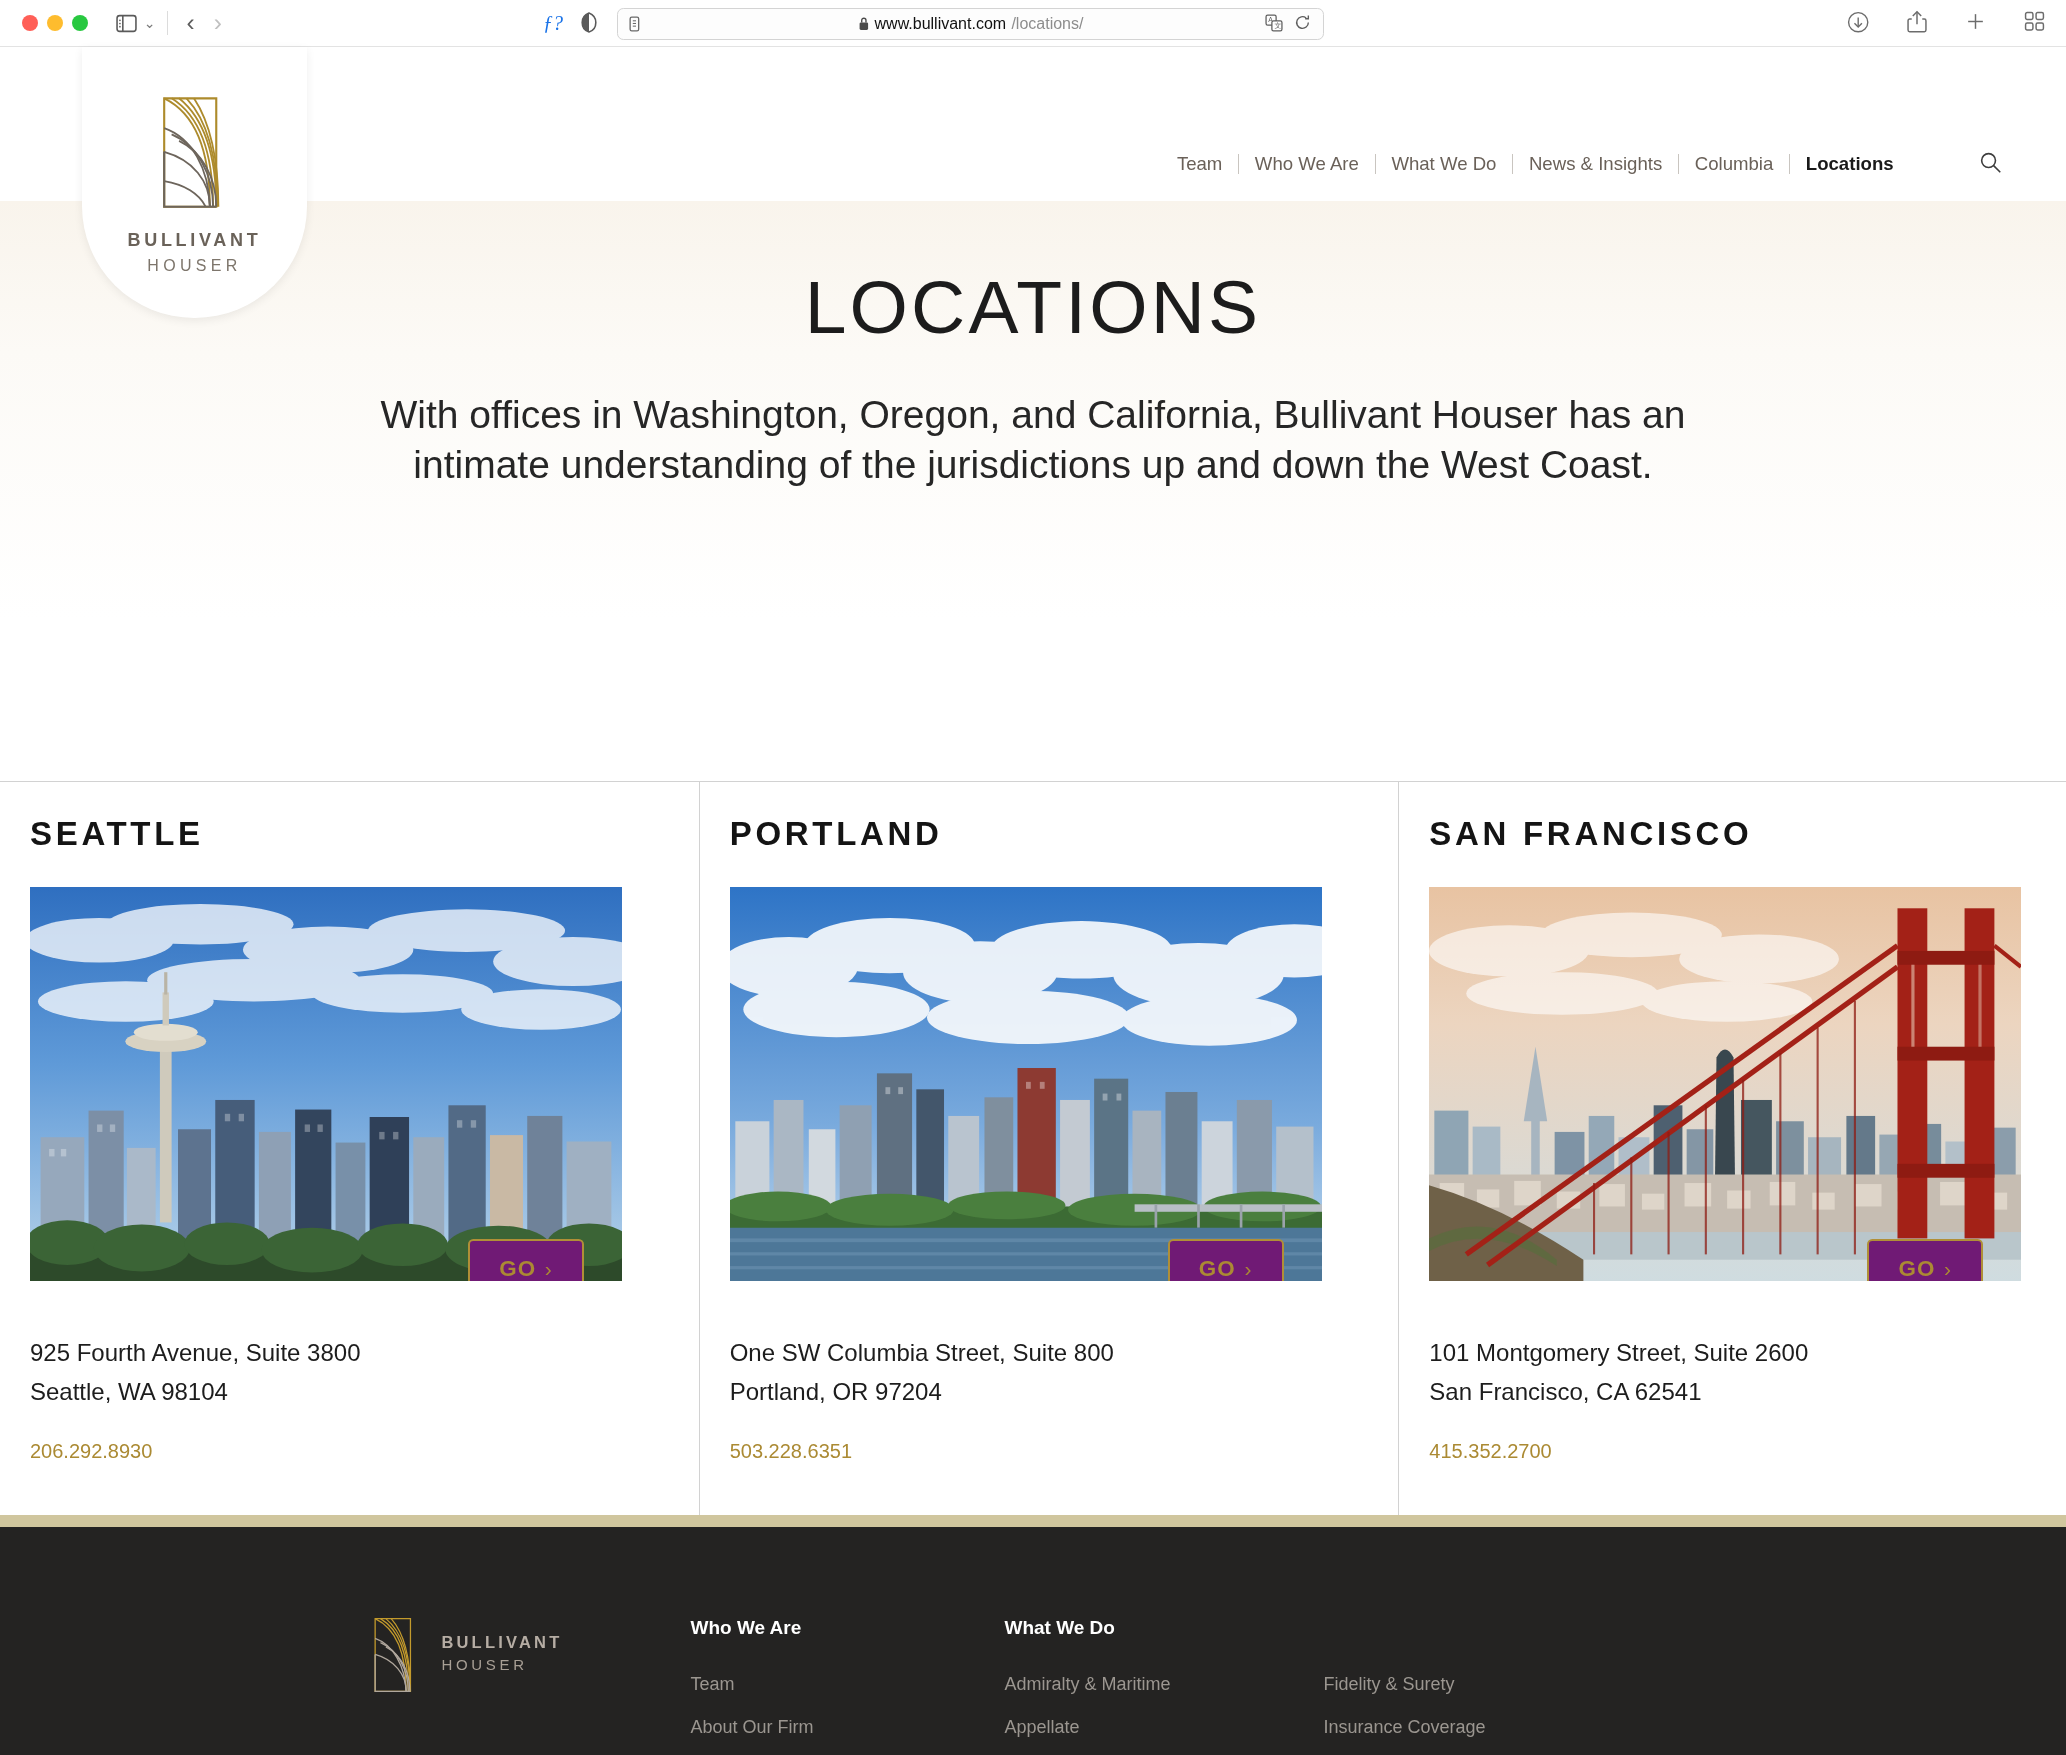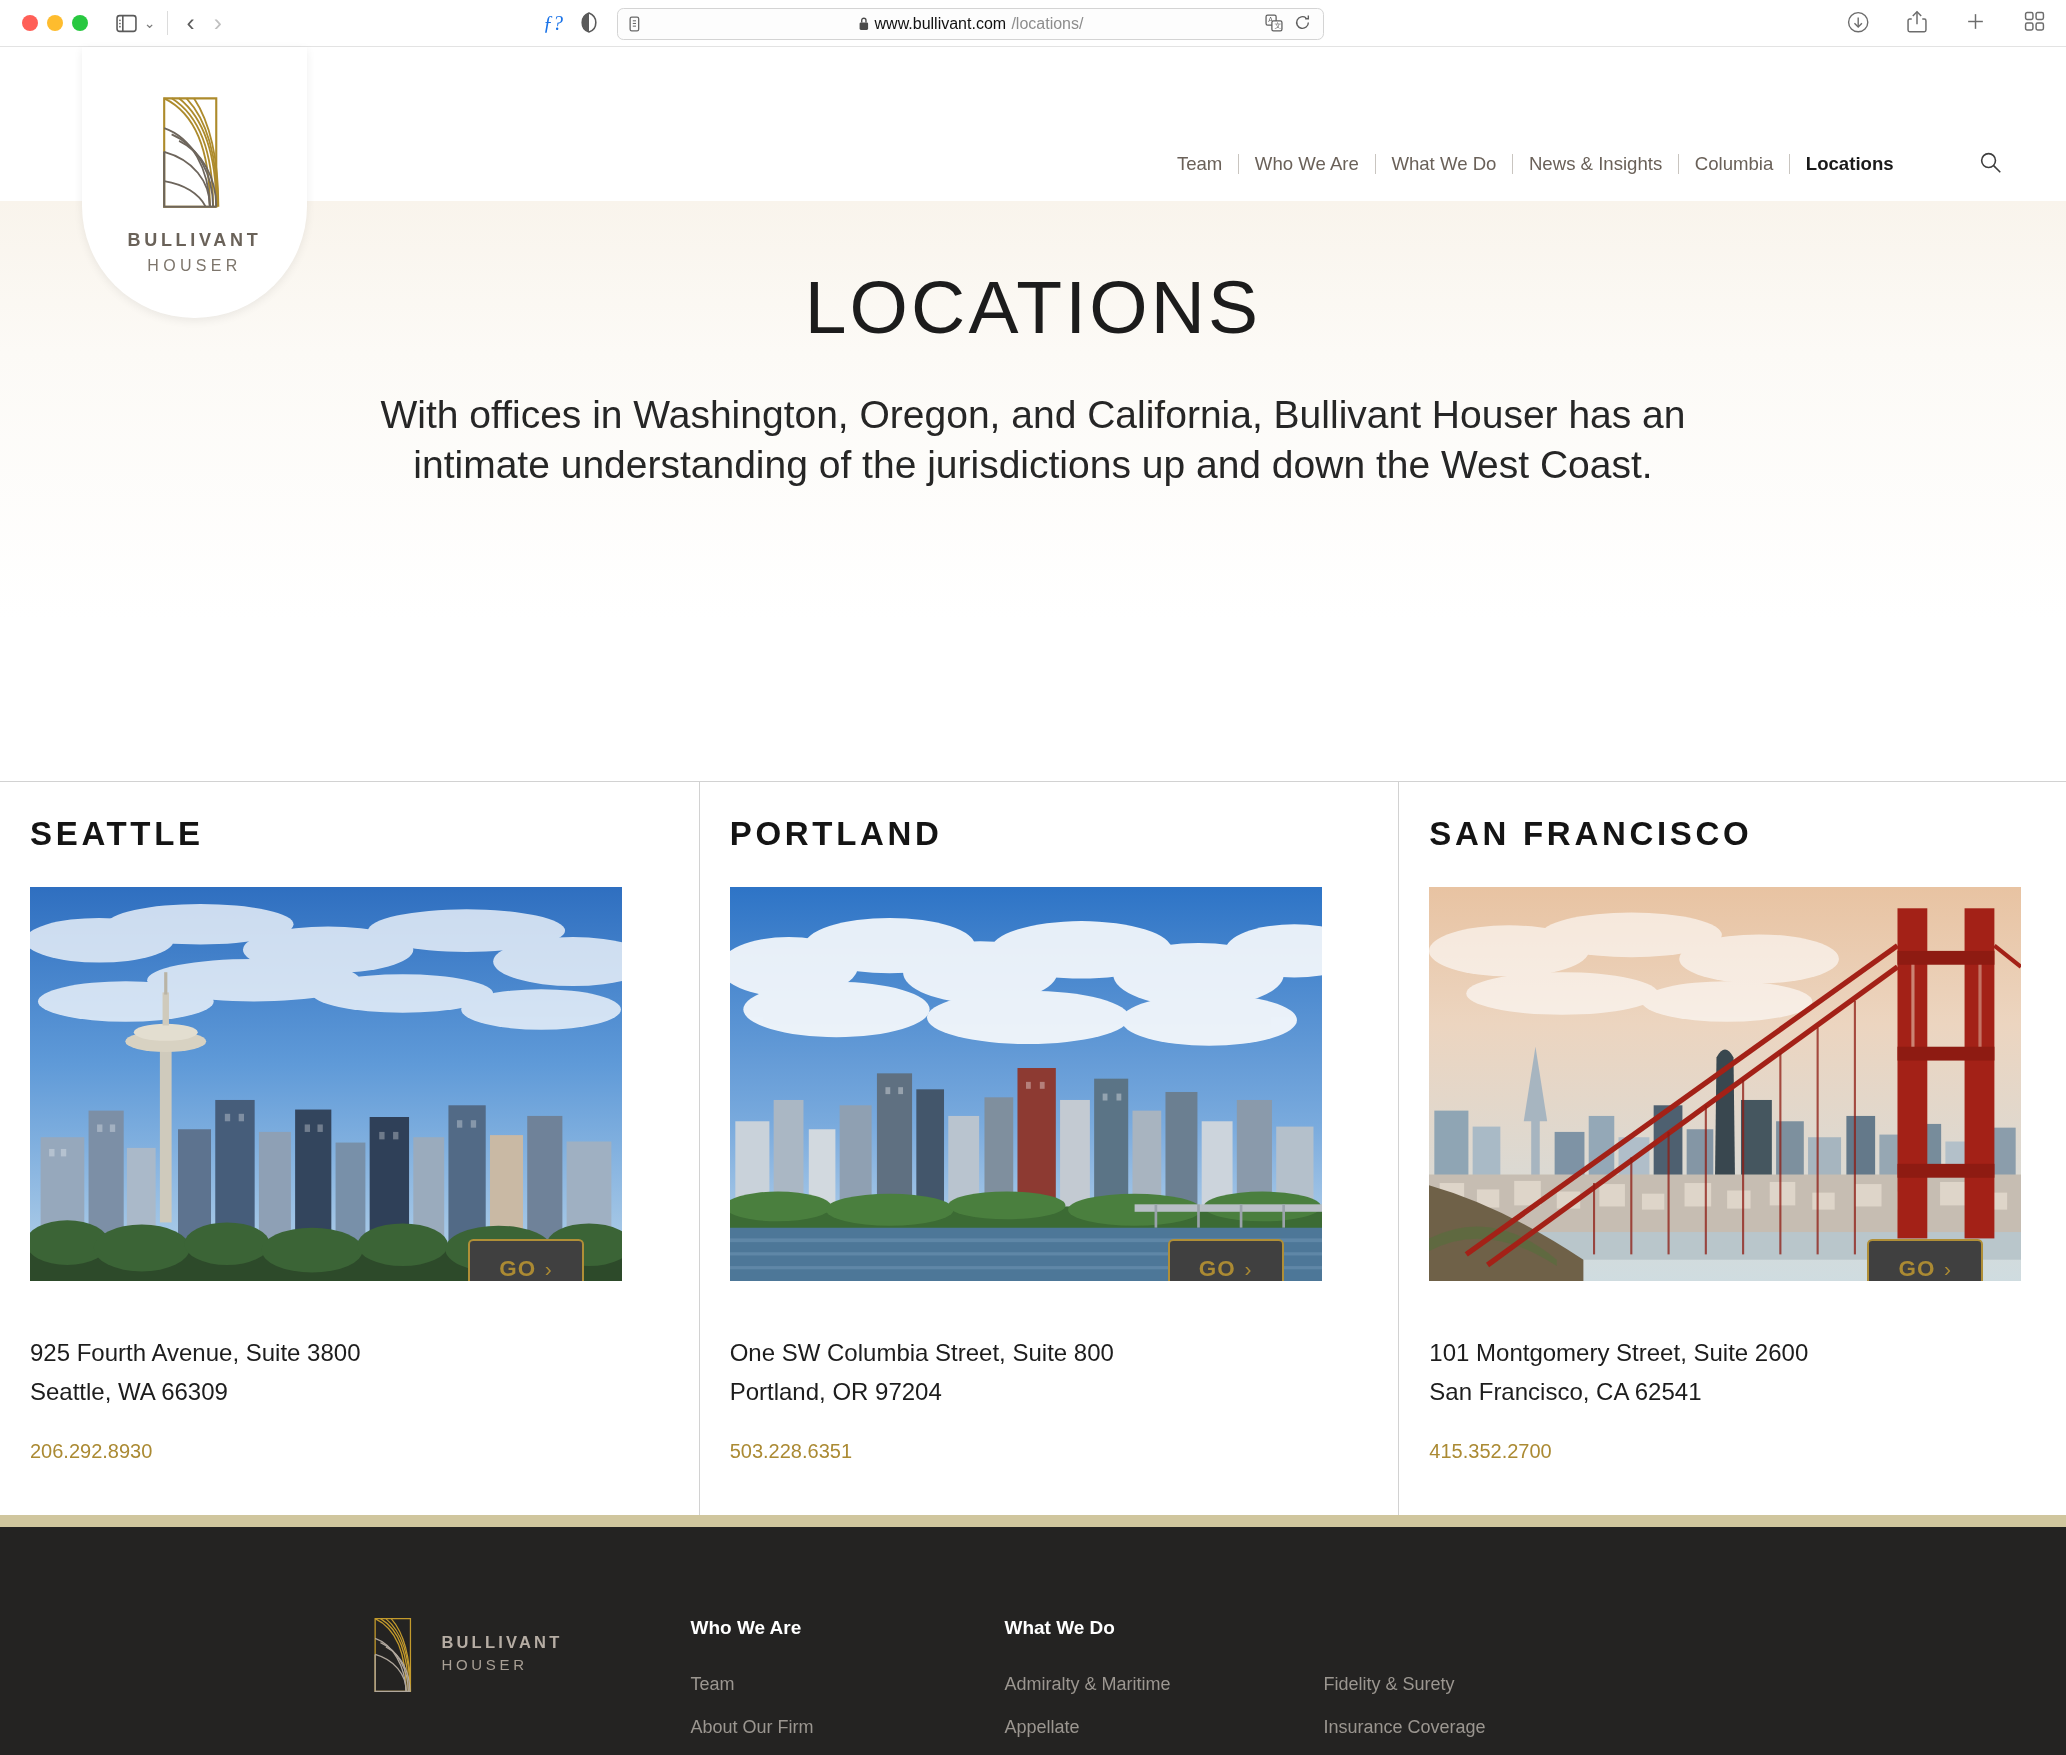--- a/index.html
+++ b/index.html
@@ -131,21 +131,21 @@
   .card-photo {
     position: relative;
     margin-top: 34px;
     width: 592px; height: 394px;
     overflow: hidden;
   }
   .card-photo svg { display: block; width: 100%; height: 100%; }
   .go-btn {
     position: absolute; right: 38px; bottom: -18px;
     width: 116px; height: 60px;
-    background: #404040; border: 2.1px solid #b08f37; border-radius: 5.3px;
+    background: #701a75; border: 2.1px solid #b08f37; border-radius: 5.3px;
     display: flex; align-items: center; justify-content: center; gap: 8.5px;
     color: #ab8a33; font-size: 22.4px; font-weight: 700; letter-spacing: 1.1px;
     cursor: pointer;
   }
   .go-btn .chev { font-size: 21px; font-weight: 400; }
   .addr {
     margin-top: 53px;
     font-size: 24px; line-height: 1.62; color: #1d1d1d; font-weight: 300;
   }
   .phone {
@@ -410,21 +410,21 @@
           <ellipse cx="1050" cy="672" rx="80" ry="40"></ellipse>
         </g>
       </svg>
       <div class="go-btn">
         <span>GO</span>
         <span class="chev">›</span>
       </div>
     </div>
     <p class="addr">
       <span>925 Fourth Avenue, Suite 3800</span><br>
-      <span>Seattle, WA 66309</span>
+      <span>Seattle, WA 98104</span>
     </p>
     <a href="#" class="phone">206.292.8930</a>
   </div>
 
   <div class="card">
     <h2 class="card-title">PORTLAND</h2>
     <div class="card-photo">
       <svg viewBox="0 0 1112 740" preserveAspectRatio="none">
         <defs>
           <linearGradient id="pSky" x1="0" y1="0" x2="0" y2="1">

